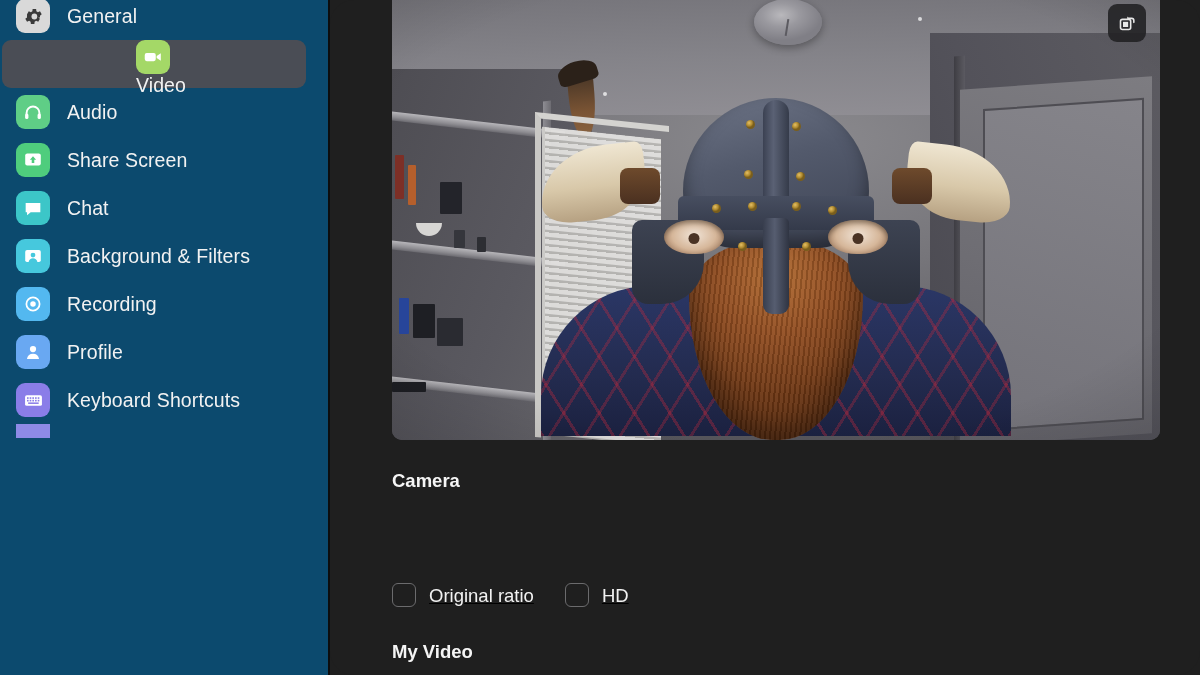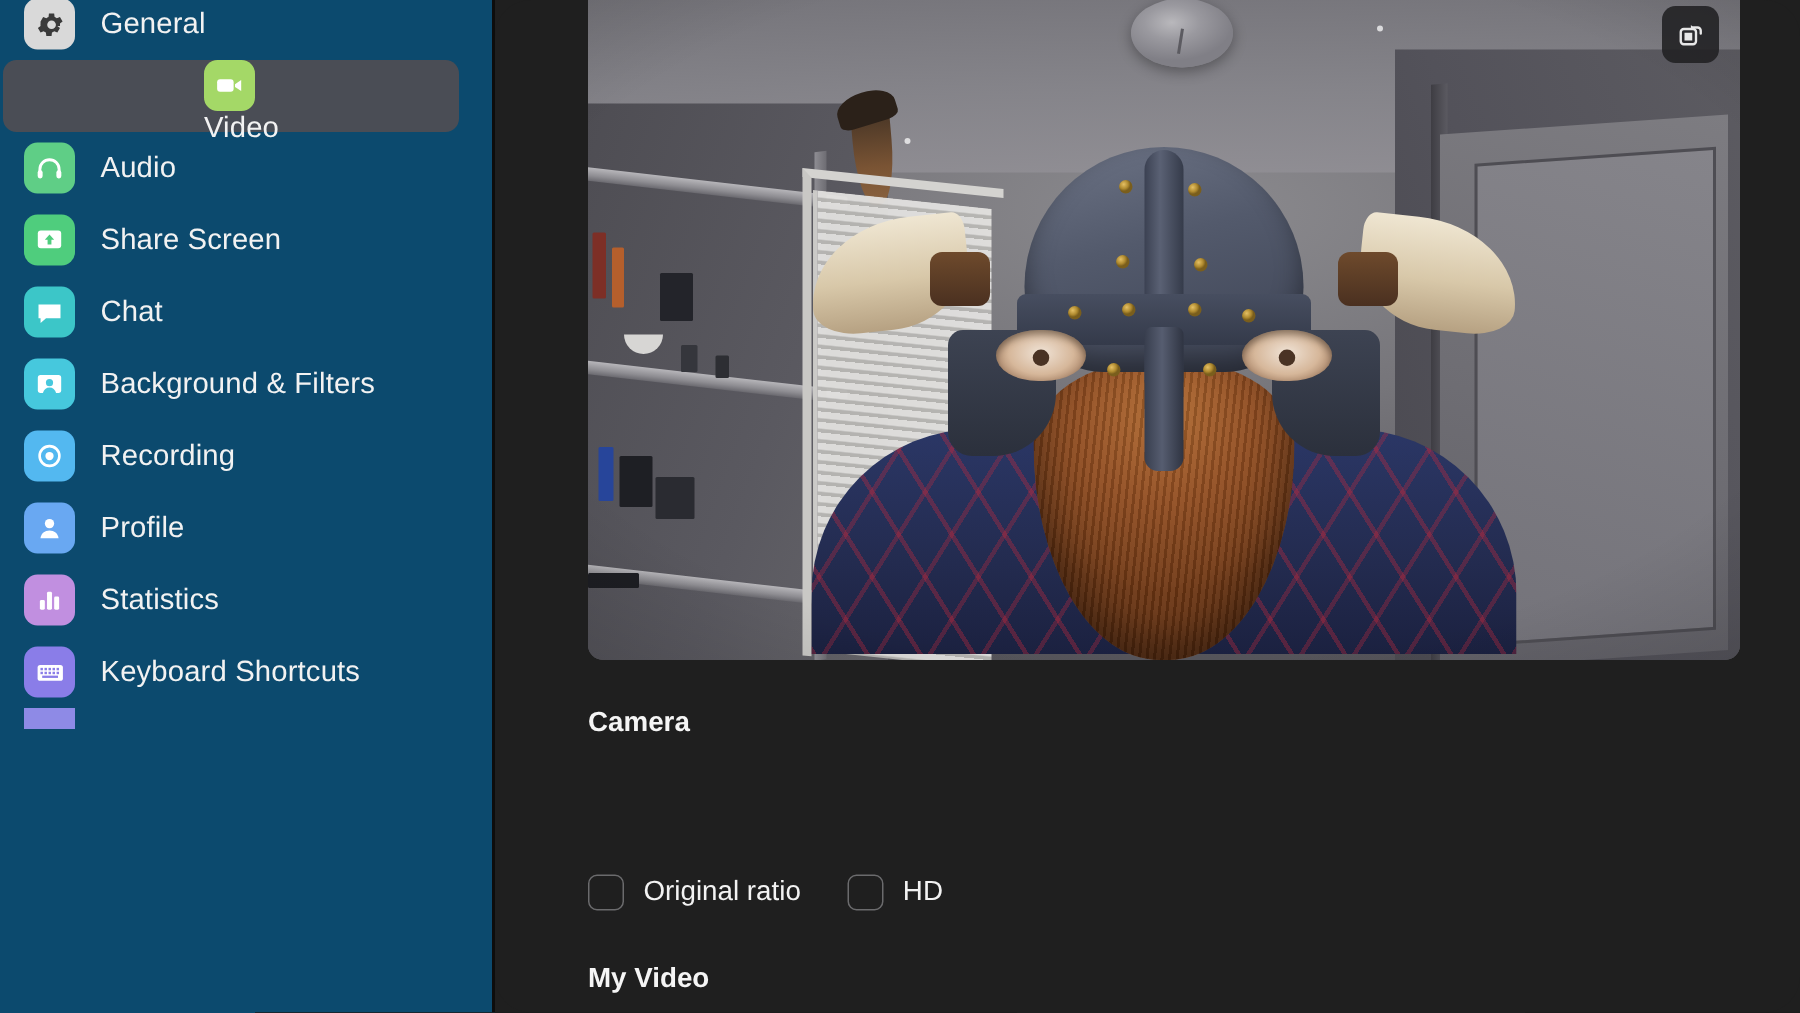--- a/index.html
+++ b/index.html
@@ -276,21 +276,21 @@
     background: #262626;
     display: flex; align-items: center; padding: 0 14px;
   }
   #camera-select-value { color: #ededed; font-size: 18px; flex: 1 1 auto; }
   #camera-chevron { display: flex; align-items: center; }
 
   #checkbox-row {
     position: absolute; left: 62px; top: 583px;
     display: flex; align-items: center;
   }
-  .cb-group { display: flex; align-items: flex-start; }
+  .cb-group { display: flex; align-items: flex-end; text-decoration: underline; }
   .cb-box {
     width: 24px; height: 24px; border-radius: 6px;
     border: 1.6px solid #6b6b6d; background: transparent;
     flex: 0 0 24px;
     display: flex; align-items: center; justify-content: center;
   }
   .cb-box.checked { background: #1f7ff5; border-color: #1f7ff5; }
   .cb-label { color: #f2f2f2; font-size: 18.5px; margin-left: 13px; white-space: nowrap; }
   .cb-gap { width: 31px; }
 </style>
@@ -375,30 +375,20 @@
     <div class="nav-item">
       <span class="nav-icon" style="background:#69a8f2;">
         <svg width="22" height="22" viewBox="0 0 24 24" fill="#ffffff">
           <circle cx="12" cy="8.8" r="3.4"></circle>
           <path d="M5.4 19.5c.5-3.6 3.2-5.6 6.6-5.6s6.1 2 6.6 5.6z"></path>
         </svg>
       </span>
       <span class="nav-label">Profile</span>
     </div>
 
-    <div class="nav-item">
-      <span class="nav-icon" style="background:#c18fe0;">
-        <svg width="22" height="22" viewBox="0 0 24 24" fill="#ffffff">
-          <rect x="5" y="12" width="3.6" height="7" rx="1"></rect>
-          <rect x="10.2" y="6" width="3.6" height="13" rx="1"></rect>
-          <rect x="15.4" y="9.5" width="3.6" height="9.5" rx="1"></rect>
-        </svg>
-      </span>
-      <span class="nav-label">Statistics</span>
-    </div>
 
     <div class="nav-item">
       <span class="nav-icon" style="background:#8a7de8;">
         <svg width="23" height="23" viewBox="0 0 24 24">
           <rect x="3.2" y="6.6" width="17.6" height="11" rx="1.8" fill="#ffffff"></rect>
           <g fill="#8a7de8">
             <rect x="5.2" y="8.6" width="1.7" height="1.7"></rect>
               <rect x="8" y="8.6" width="1.7" height="1.7"></rect>
             <rect x="10.8" y="8.6" width="1.7" height="1.7"></rect>
               <rect x="13.6" y="8.6" width="1.7" height="1.7"></rect>

